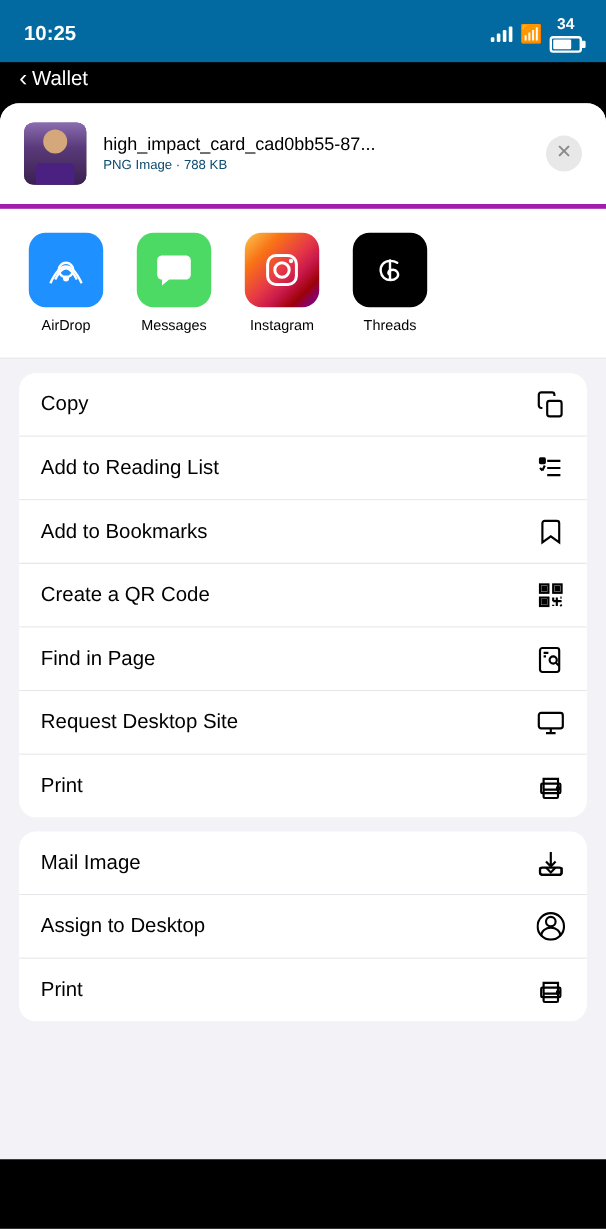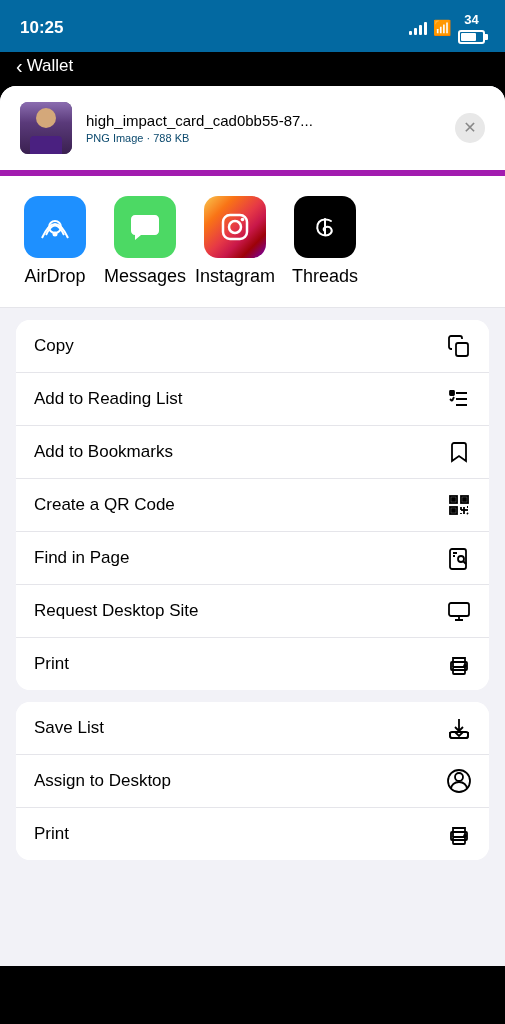--- a/index.html
+++ b/index.html
@@ -117,21 +117,21 @@
       overflow: hidden;
     }
 
     
     .file-header {
       background: #fff;
       padding: 16px 20px;
       display: flex;
       align-items: center;
       gap: 14px;
-      border-bottom: 6px solid #a21caf;
+      border-bottom: 4px solid #a21caf;
       position: relative;
     }
 
     .file-thumbnail {
       width: 52px;
       height: 52px;
       border-radius: 8px;
       background: linear-gradient(135deg, #7b5ea7 0%, #4a3a6b 50%, #2d2040 100%);
       overflow: hidden;
       flex-shrink: 0;
@@ -253,21 +253,21 @@
 
     .app-icon-instagram {
       background: linear-gradient(135deg, #f9c74f 0%, #f97316 25%, #e63946 50%, #c9184a 65%, #9d0208 80%, #7400b8 100%);
     }
 
     .app-icon-threads {
       background: #000;
     }
 
     .app-label {
-      font-size: 18px;
+      font-size: 12px;
       color: #000;
       text-align: center;
     }
 
     
     .action-group {
       background: #fff;
       border-radius: 14px;
       margin: 12px 16px;
       overflow: hidden;
@@ -469,21 +469,21 @@
         <rect x="4" y="10" width="16" height="8" rx="1"></rect>
         <circle cx="18" cy="14" r="1" fill="#000"></circle>
       </svg>
     </div>
 
   </div>
 
   <div class="action-group">
 
     <div class="action-item">
-      <span class="action-label">Save List</span>
+      <span class="action-label">Mail Image</span>
       <svg class="icon-svg" viewBox="0 0 24 24" fill="none" stroke="#000" stroke-width="1.8">
         <path d="M12 3v12m0 0l-4-4m4 4l4-4"></path>
         <rect x="3" y="16" width="18" height="6" rx="2" fill="none"></rect>
         <path d="M3 16v4a2 2 0 002 2h14a2 2 0 002-2v-4"></path>
         <polyline points="8,16 12,20 16,16" fill="none"></polyline>
       </svg>
     </div>
 
     <div class="action-item">
       <span class="action-label">Assign to Desktop</span>

